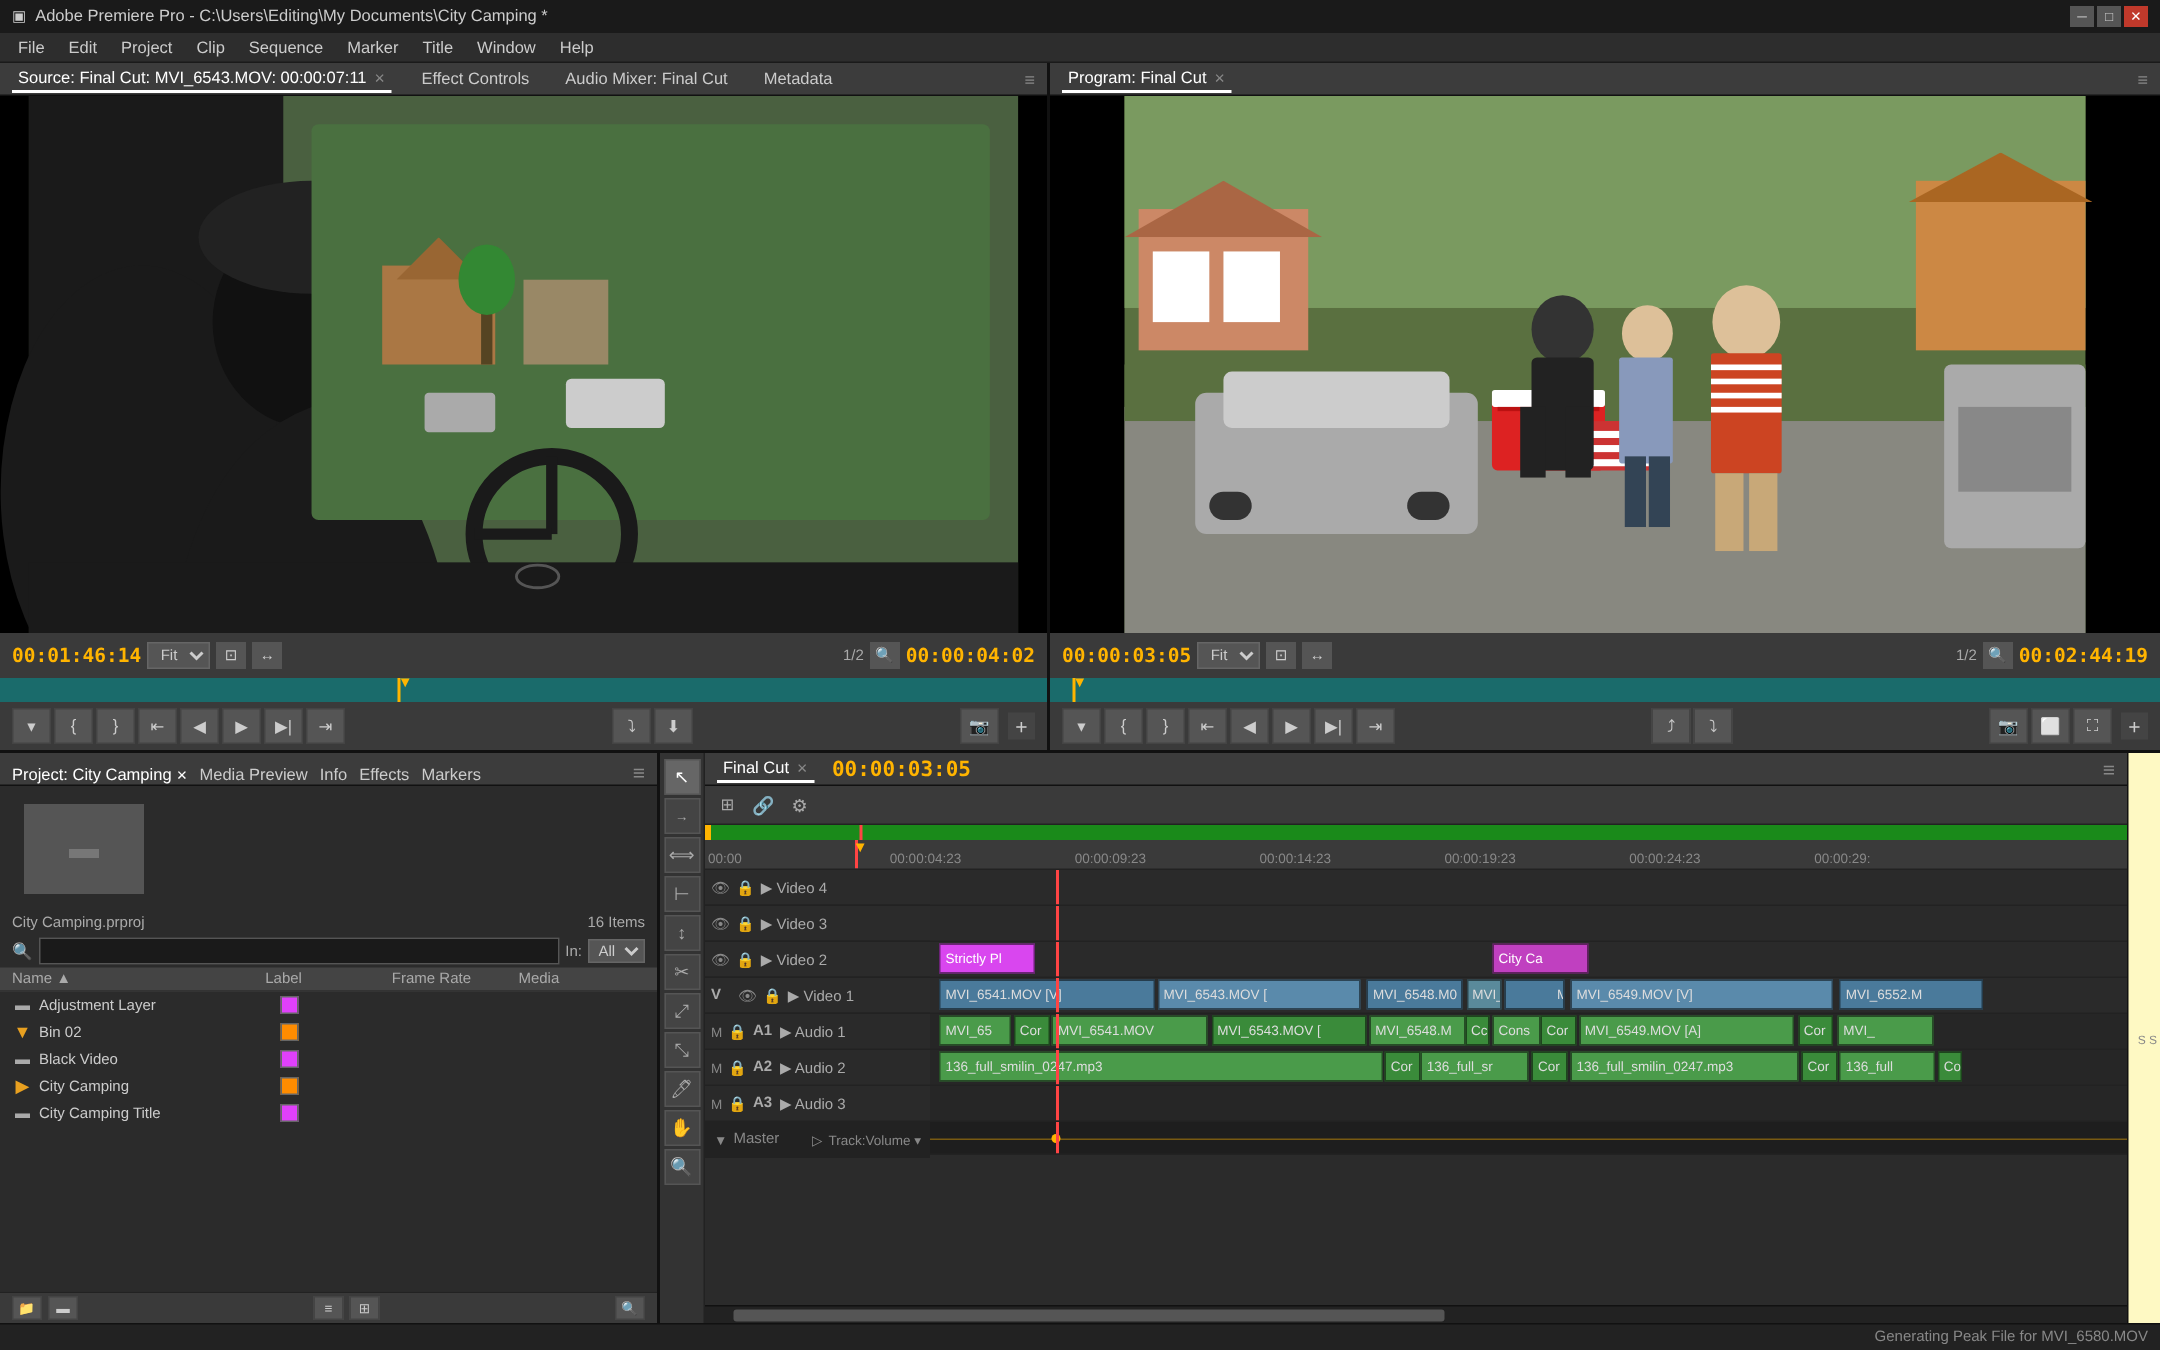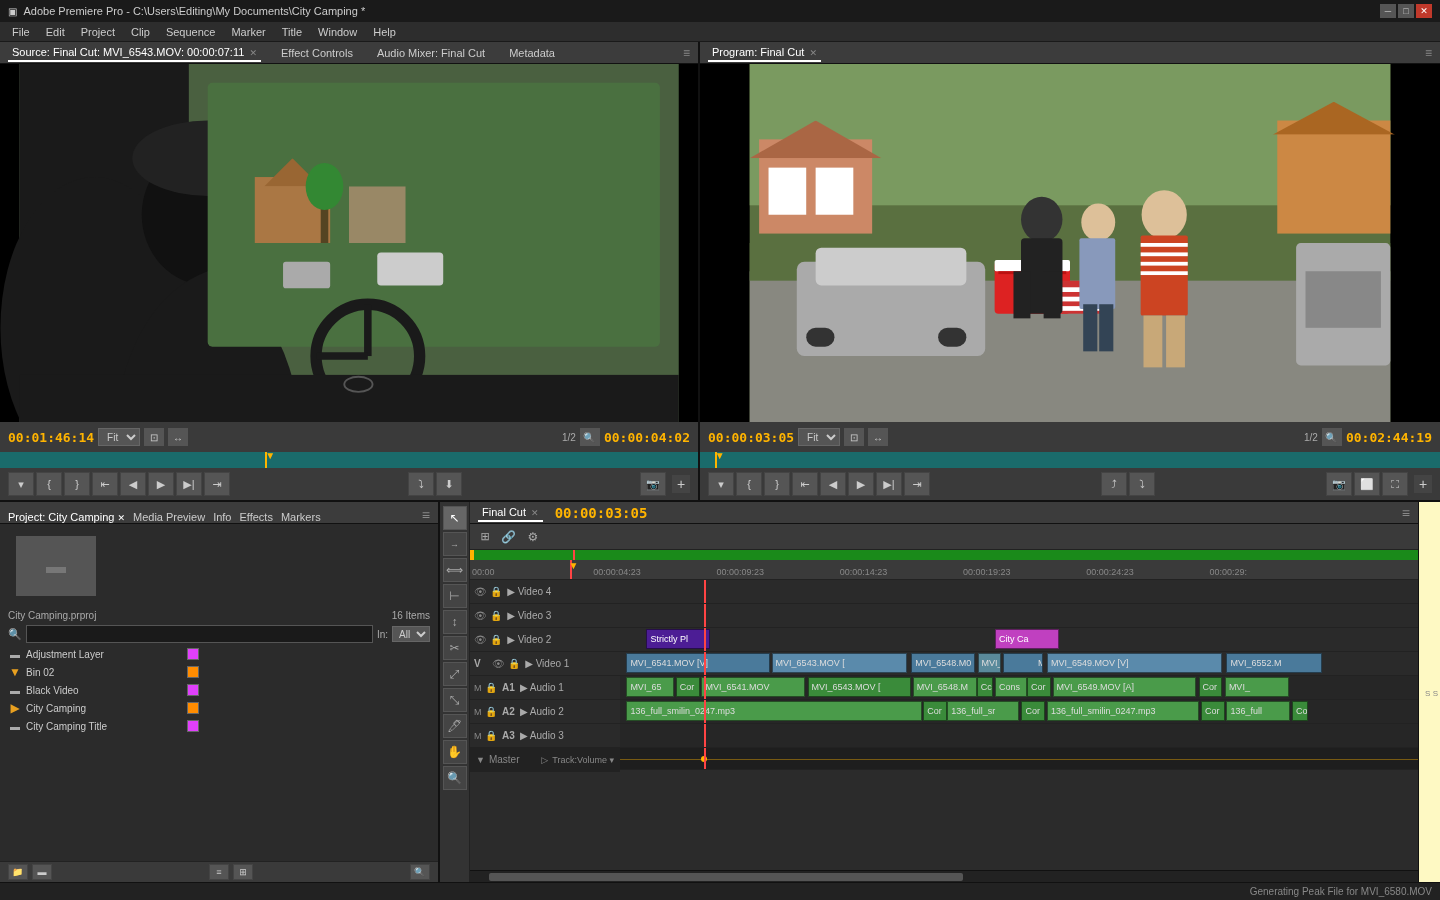--- a/index.html
+++ b/index.html
@@ -802,20 +802,26 @@
 
       <div class="search-row">
         <span style="color:#888;">🔍</span>
         <input class="search-input" type="text" placeholder="" style="">
         <span class="in-label">In:</span>
         <select class="all-dropdown">
           <option>All</option>
         </select>
       </div>
 
+      <div class="file-list-header">
+        <span class="col-name">Name ▲</span>
+        <span class="col-label">Label</span>
+        <span class="col-fr">Frame Rate</span>
+        <span class="col-media">Media</span>
+      </div>
 
       <div class="file-list">
         <div class="file-item">
           <div class="file-icon">
               <span class="clip-icon">▬</span>
             </div>
           <span class="item-name">Adjustment Layer</span>
           <span class="item-label">
               <div class="color-swatch" style="background:#e040fb;"></div>
             </span>
@@ -954,21 +960,21 @@
 
           <div style="display:flex; height:24px; border-bottom:1px solid #222;">
             <div class="track-label-row" style="width:150px; flex-shrink:0;">
               <span class="tl-eye">👁</span>
               <span style="font-size:10px; color:#888; cursor:pointer;">🔒</span>
               <span style="flex:1; font-size:10px; color:#aaa;">▶ Video 2</span>
             </div>
             <div class="track-row video" style="flex:1; position:relative;">
               <div style="position:absolute; left:10.5%; top:0; width:2px; height:100%; background:#ff4444; z-index:5;"></div>
 
-              <div class="timeline-clip text-clip" style="left:0.8%; width:8%; background:#4c1d95;margin-left:20px;">Strictly Pl</div>
+              <div class="timeline-clip text-clip" style="left:0.8%; width:8%; background:#d946ef;">Strictly Pl</div>
 
               <div class="timeline-clip text-clip" style="left:47%; width:8%; background:#c040c0;">City Ca</div>
             </div>
           </div>
 
           <div style="display:flex; height:24px; border-bottom:1px solid #222;">
             <div class="track-label-row" style="width:150px; flex-shrink:0;">
               <span class="v-label">V</span>
               <span class="tl-eye">👁</span>
               <span style="font-size:10px; color:#888; cursor:pointer;">🔒</span>

